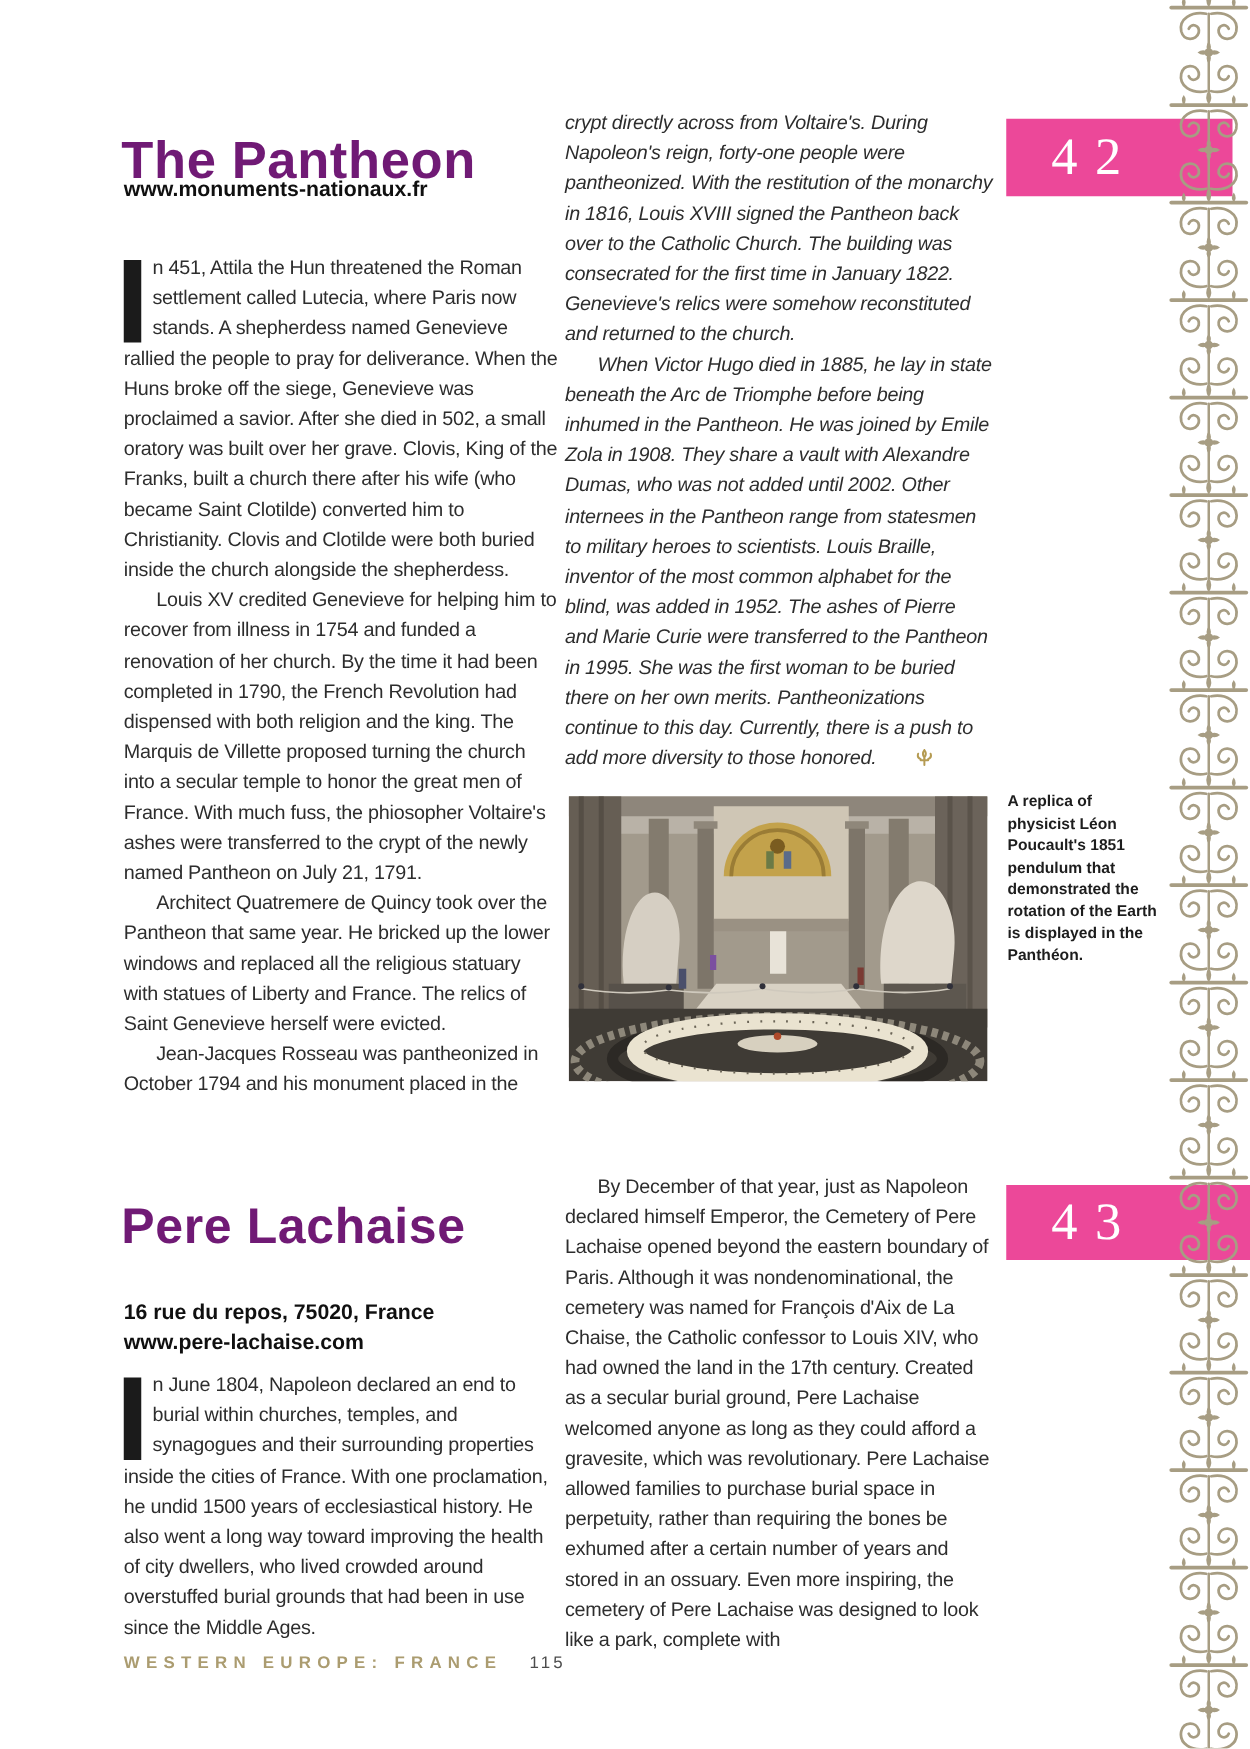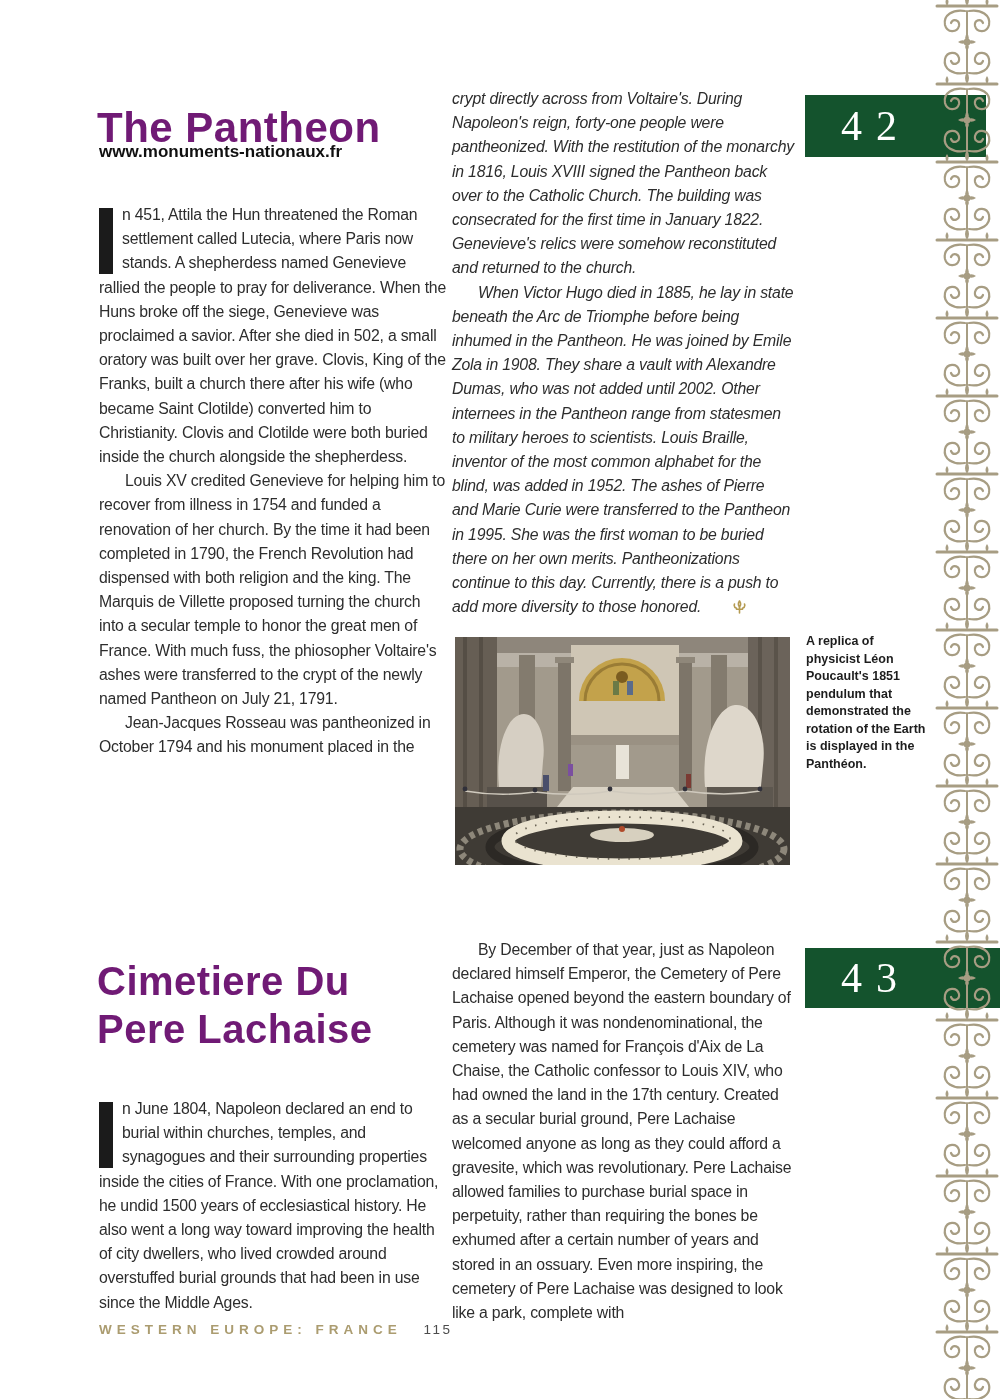--- a/index.html
+++ b/index.html
@@ -6,21 +6,21 @@
   .page{position:relative;width:1000px;height:1399px;background:#fff;overflow:hidden;
         font-family:"Liberation Sans",sans-serif;color:#2d2d2d;}
   .article-title{position:absolute;color:#701a75;font-size:42px;font-weight:700;
         letter-spacing:0.5px;line-height:48px;}
   .address{position:absolute;font-size:17px;font-weight:bold;line-height:23.5px;color:#101010;}
   .col{position:absolute;font-size:15.8px;line-height:24.2px;letter-spacing:-0.2px;color:#2d2d2d;text-align:left;}
   .col p{margin:0;}
   .col p.indent{text-indent:26px;}
   .dropcap{float:left;width:14px;height:66px;background:#1b1b1b;color:transparent;
         overflow:hidden;margin:5px 9px 1px 0;font-size:60px;line-height:60px;}
-  .badge{position:absolute;background:#14532d;}
+  .badge{position:absolute;background:#ec4899;}
   .badge span{display:block;font-family:"Liberation Serif","DejaVu Serif",serif;
         color:#ffffff;font-size:42px;letter-spacing:14px;padding-left:36px;}
   .caption{position:absolute;font-size:12.5px;font-weight:bold;line-height:17.5px;color:#1d1d1d;}
   .footer{position:absolute;left:99px;top:1322px;font-size:13.5px;}
   .footer .section{color:#ab9c70;letter-spacing:5px;font-weight:700;margin-top:12px;}
   .footer .pagenum{color:#4c4c4c;letter-spacing:2.5px;margin-left:18px;font-weight:500;}
   .photo{position:absolute;left:455px;top:637px;width:335px;height:228px;}
   .border-ornament{position:absolute;left:934px;top:0;width:66px;height:1399px;}
   .fleur{display:inline-block;vertical-align:-2px;margin-left:6px;}
 </style>
@@ -35,20 +35,21 @@
     <div>www.monuments-nationaux.fr</div>
   </div>
 
   <div class="badge" style="left:805px;top:95px;width:181px;height:62px;">
     <span style="line-height:62px;">42</span>
   </div>
 
   <div class="col" style="left:99px;top:203px;width:348px;">
     <p><span class="dropcap">I</span><span>n 451, Attila the Hun threatened the Roman settlement called Lutecia, where Paris now stands. A shepherdess named Genevieve rallied the people to pray for deliverance. When the Huns broke off the siege, Genevieve was proclaimed a savior. After she died in 502, a small oratory was built over her grave. Clovis, King of the Franks, built a church there after his wife (who became Saint Clotilde) converted him to Christianity. Clovis and Clotilde were both buried inside the church alongside the shepherdess.</span></p>
     <p class="indent">Louis XV credited Genevieve for helping him to recover from illness in 1754 and funded a renovation of her church. By the time it had been completed in 1790, the French Revolution had dispensed with both religion and the king. The Marquis de Villette proposed turning the church into a secular temple to honor the great men of France. With much fuss, the phiosopher Voltaire's ashes were transferred to the crypt of the newly named Pantheon on July 21, 1791.</p>
+    <p class="indent">Architect Quatremere de Quincy took over the Pantheon that same year. He bricked up the lower windows and replaced all the religious statuary with statues of Liberty and France. The relics of Saint Genevieve herself were evicted.</p>
     <p class="indent">Jean-Jacques Rosseau was pantheonized in October 1794 and his monument placed in the</p>
   </div>
 
   <div class="col" style="left:452px;top:87px;width:342px;font-style:italic;">
     <p>crypt directly across from Voltaire's. During Napoleon's reign, forty-one people were pantheonized. With the restitution of the monarchy in 1816, Louis XVIII signed the Pantheon back over to the Catholic Church. The building was consecrated for the first time in January 1822. Genevieve's relics were somehow reconstituted and returned to the church.</p>
     <p class="indent"><span>When Victor Hugo died in 1885, he lay in state beneath the Arc de Triomphe before being inhumed in the Pantheon. He was joined by Emile Zola in 1908. They share a vault with Alexandre Dumas, who was not added until 2002. Other internees in the Pantheon range from statesmen to military heroes to scientists. Louis Braille, inventor of the most common alphabet for the blind, was added in 1952. The ashes of Pierre and Marie Curie were transferred to the Pantheon in 1995. She was the first woman to be buried there on her own merits. Pantheonizations continue to this day. Currently, there is a push to add more diversity to those honored.</span><span class="fleur"><svg width="13" height="14" viewBox="0 0 13 14">
             <g stroke="#b59b52" stroke-width="1.6" fill="none" stroke-linecap="round">
               <path d="M6.5 1 C5 3 5 5 6.5 7 C8 5 8 3 6.5 1"></path>
               <path d="M1.5 4 C0.8 6 1.5 7.5 3.5 8.3"></path>
               <path d="M11.5 4 C12.2 6 11.5 7.5 9.5 8.3"></path>
@@ -115,24 +116,27 @@
       <ellipse cx="167" cy="204" rx="114" ry="24" fill="none" stroke="#eae3d0" stroke-width="13"></ellipse>
       <ellipse cx="167" cy="201" rx="108" ry="21" fill="none" stroke="#6b6557" stroke-width="1.8" stroke-dasharray="1.5 9"></ellipse>
       <ellipse cx="167" cy="198" rx="32" ry="7" fill="#d7d0bf"></ellipse>
       <circle cx="167" cy="192" r="3" fill="#b04a2a"></circle>
     </svg>
   </div>
 
   <div class="caption" style="left:806px;top:633px;width:122px;">A replica of physicist Léon Poucault's 1851 pendulum that demonstrated the rotation of the Earth is displayed in the Panthéon.</div>
 
   <h1 class="article-title" style="left:97px;top:930px;font-size:40px;">
-    <span style="display:block">Cimetiere Du</span>
     <span style="display:block">Pere Lachaise</span>
   </h1>
 
+  <div class="address" style="left:99px;top:1038px;">
+    <div>16 rue du repos, 75020, France</div>
+    <div>www.pere-lachaise.com</div>
+  </div>
 
   <div class="badge" style="left:805px;top:948px;width:200px;height:60px;">
     <span style="line-height:60px;">43</span>
   </div>
 
   <div class="col" style="left:99px;top:1097px;width:350px;">
     <p><span class="dropcap">I</span><span>n June 1804, Napoleon declared an end to burial within churches, temples, and synagogues and their surrounding properties inside the cities of France. With one proclamation, he undid 1500 years of ecclesiastical history. He also went a long way toward improving the health of city dwellers, who lived crowded around overstuffed burial grounds that had been in use since the Middle Ages.</span></p>
   </div>
 
   <div class="col" style="left:452px;top:938px;width:342px;">

